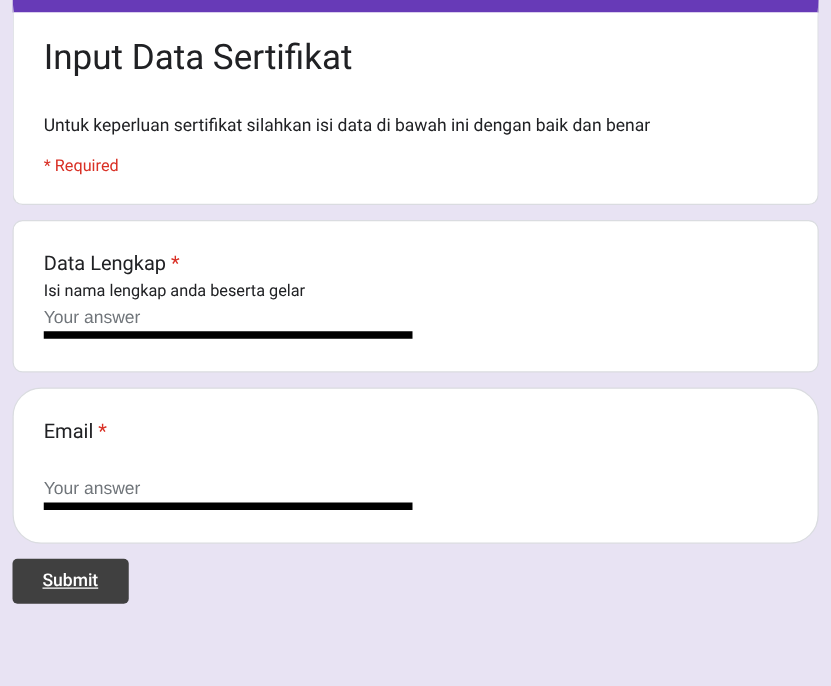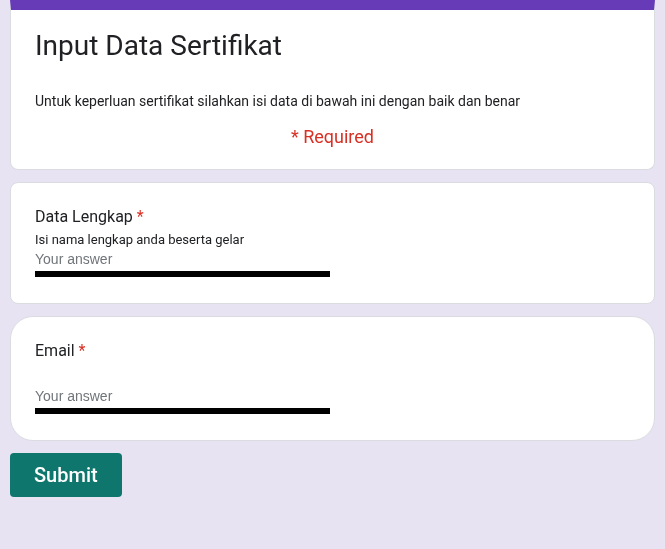--- a/index.html
+++ b/index.html
@@ -37,23 +37,22 @@
       margin-bottom: 28px;
       line-height: 1.25;
     }
     .form-description {
       font-size: 14px;
       color: #202124;
       margin-bottom: 14px;
       line-height: 1.5;
     }
     .required-note {
-      font-size: 18px;
+      font-size: 13px;
       color: #d93025;
-      text-align: center;
     }
     .question-label {
       font-size: 16px;
       color: #202124;
       margin-bottom: 6px;
     }
     .question-description {
       font-size: 13px;
       color: #202124;
     }
@@ -77,29 +76,30 @@
       padding: 24px 24px 26px 24px;
     }
     .card.question.email {
       padding: 24px 24px 26px 24px;
       border-radius: 23px;
     }
     .email-spacer {
       height: 18px;
     }
     .submit-btn {
-      background: #0f766e;
+      background: #404040;
       color: #fff;
       border: none;
       border-radius: 4px;
       padding: 10px 24px;
-      font-size: 20px;
+      font-size: 14px;
       font-weight: 500;
       cursor: pointer;
       font-family: inherit;
+      text-decoration: underline;
     }
   </style>
 </head>
 <body>
 
 <div class="form-container">
 
   <div class="card header-card">
     <h1 class="form-title">Input Data Sertifikat</h1>
     <p class="form-description">Untuk keperluan sertifikat silahkan isi data di bawah ini dengan baik dan benar</p>

